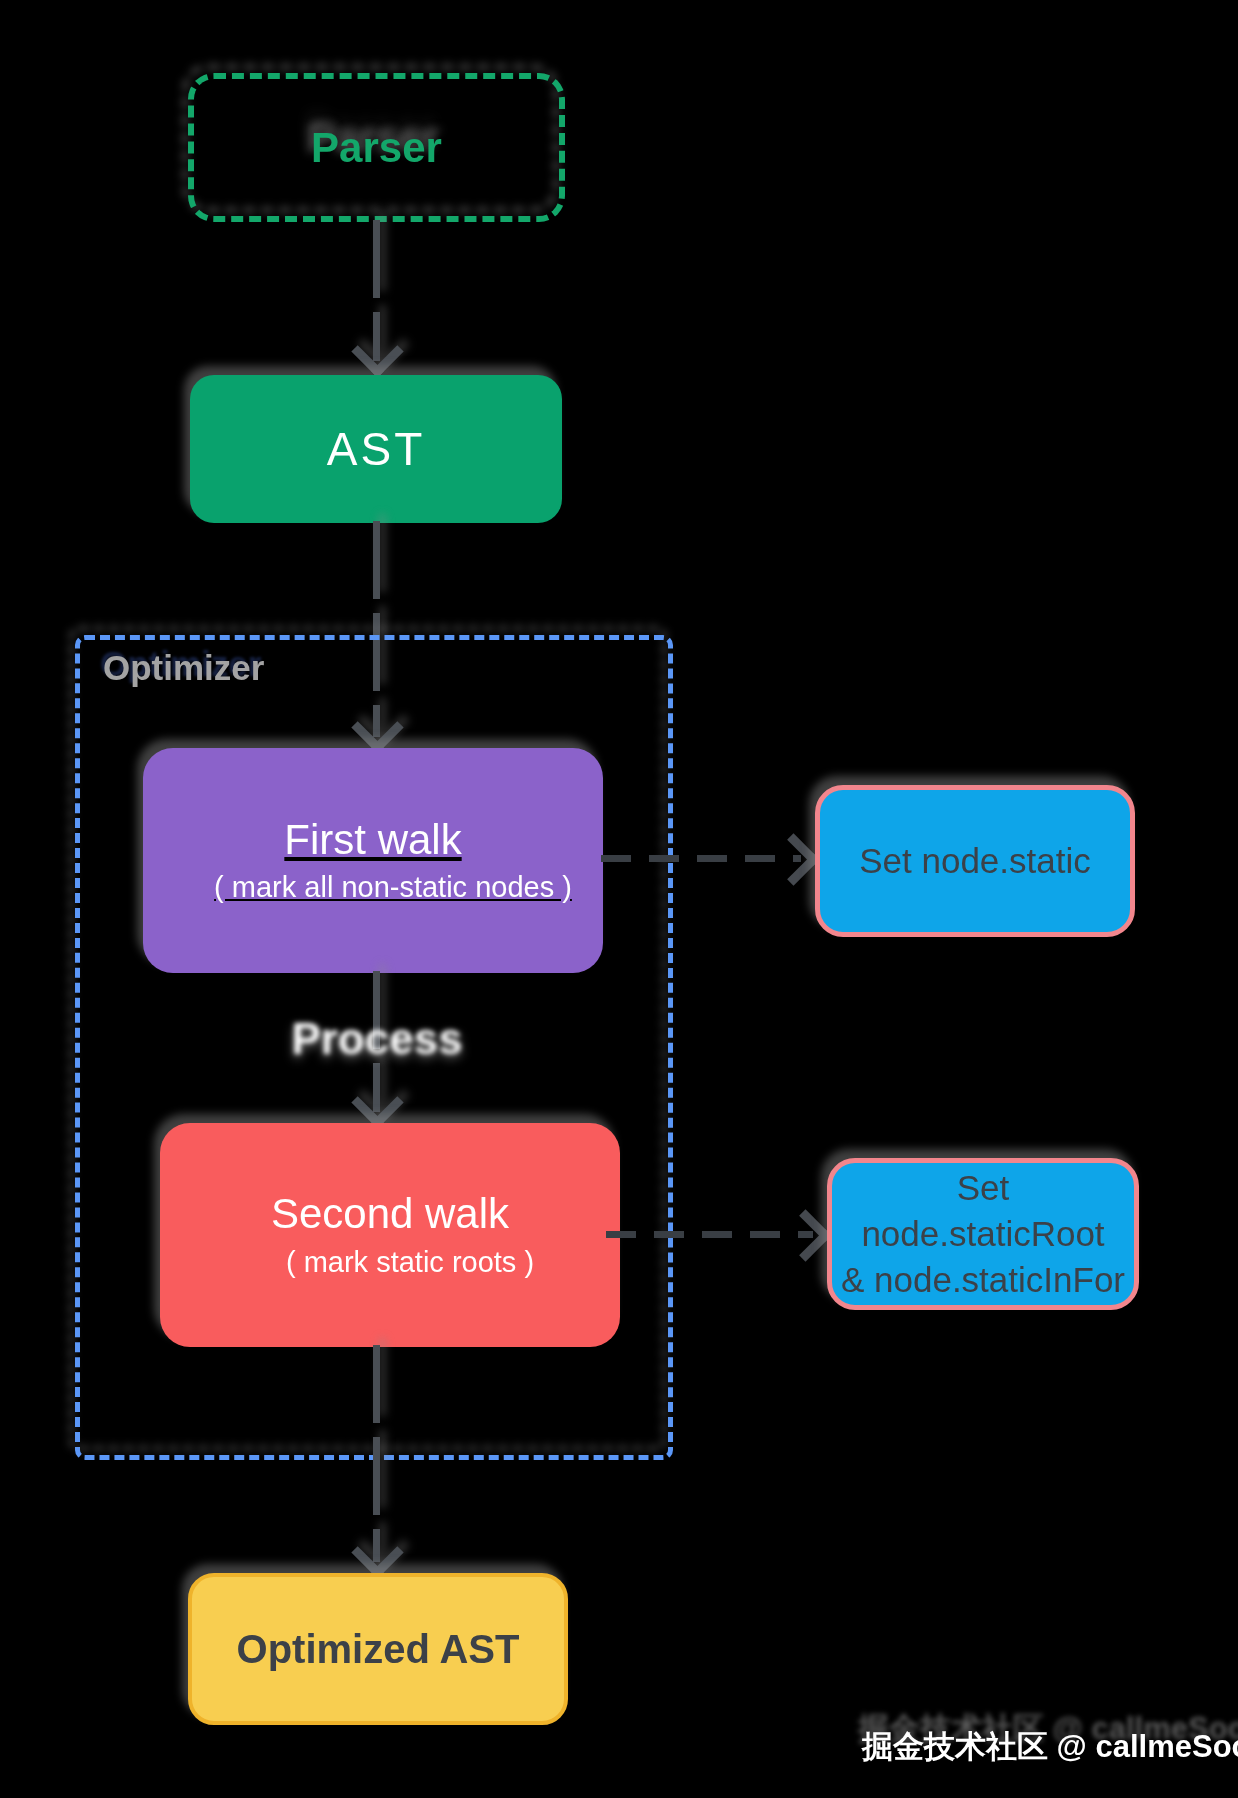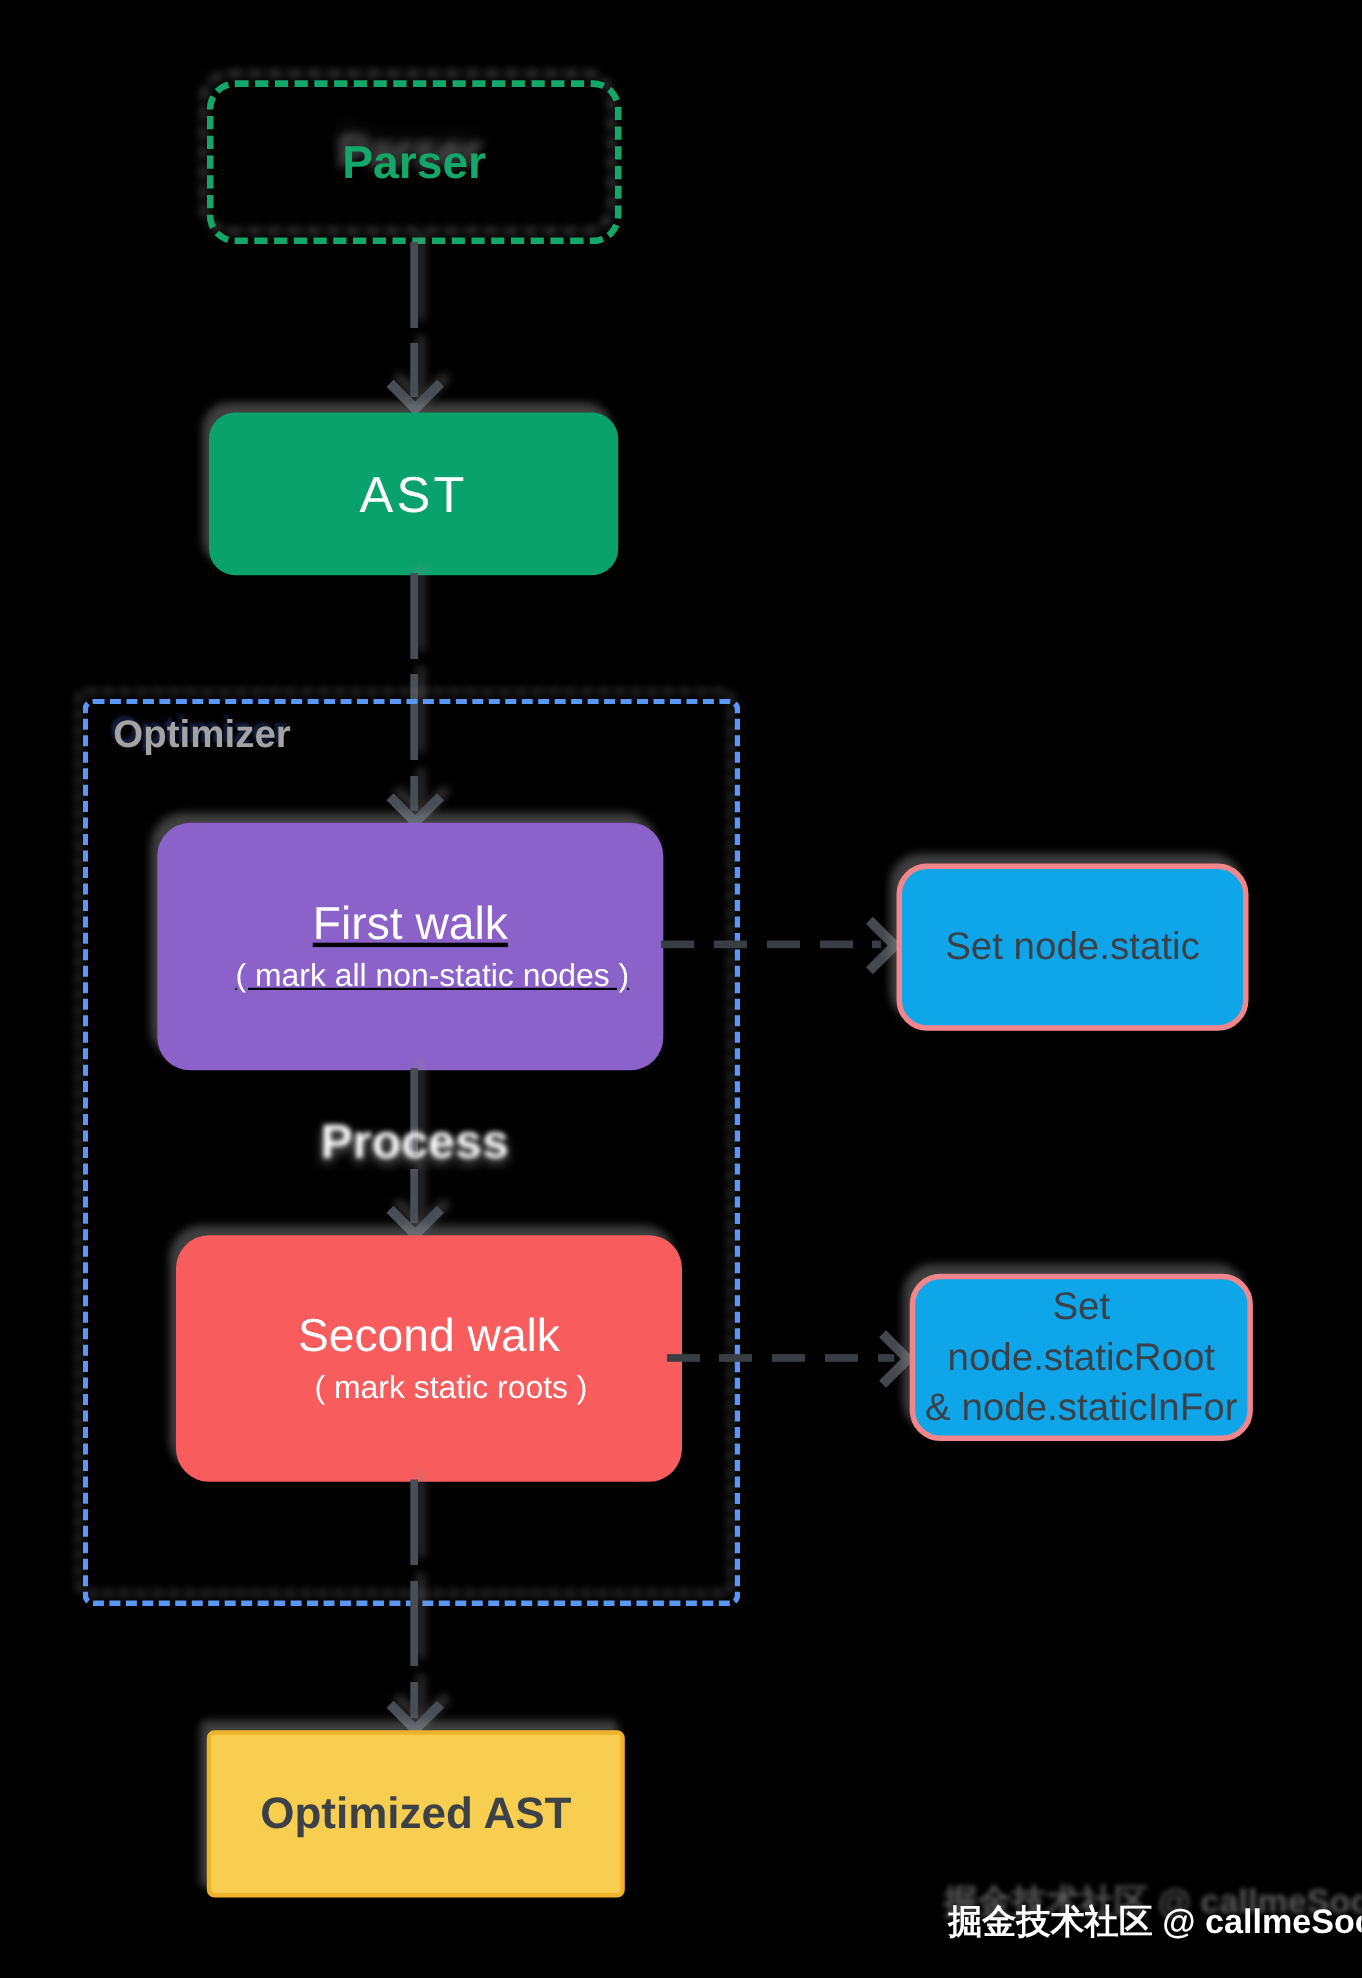--- a/index.html
+++ b/index.html
@@ -28,21 +28,21 @@
 
   .pink{background:#0ea5e9;border:5px solid #f2868d;border-radius:28px;}
   .pink1{left:815px;top:785px;width:320px;height:152px;}
   .pink2{left:827px;top:1158px;width:312px;height:152px;}
   .pink span{color:#3c4148;font-size:35px;line-height:1.32;}
 
   .process{position:absolute;left:237px;top:1014px;width:280px;text-align:center;
     color:#fff;font-size:44px;font-weight:700;filter:blur(2.5px);z-index:5;
     text-shadow:0 4px 10px rgba(255,255,255,0.45);}
 
-  .optast{left:188px;top:1573px;width:380px;height:152px;background:#f8ce50;border:4px solid #efb32b;border-radius:7px;}
+  .optast{left:188px;top:1573px;width:380px;height:152px;background:#f8ce50;border:4px solid #efb32b;border-radius:26px;}
   .optast span{color:#3c4148;font-size:40px;font-weight:700;}
 
   
   .arrow-v{position:absolute;width:72px;}
   .arrow-v .line{position:absolute;left:33px;top:0;width:7px;bottom:14px;
     background:repeating-linear-gradient(180deg,#494e54 0 78px,transparent 78px 92px);}
   .arrow-v .head{position:absolute;bottom:5px;left:19px;width:28px;height:28px;
     border-right:9px solid #494e54;border-bottom:9px solid #494e54;transform:rotate(45deg);}
   .arrow-h{position:absolute;height:72px;}
   .arrow-h .line{position:absolute;top:33px;left:0;height:7px;right:16px;

